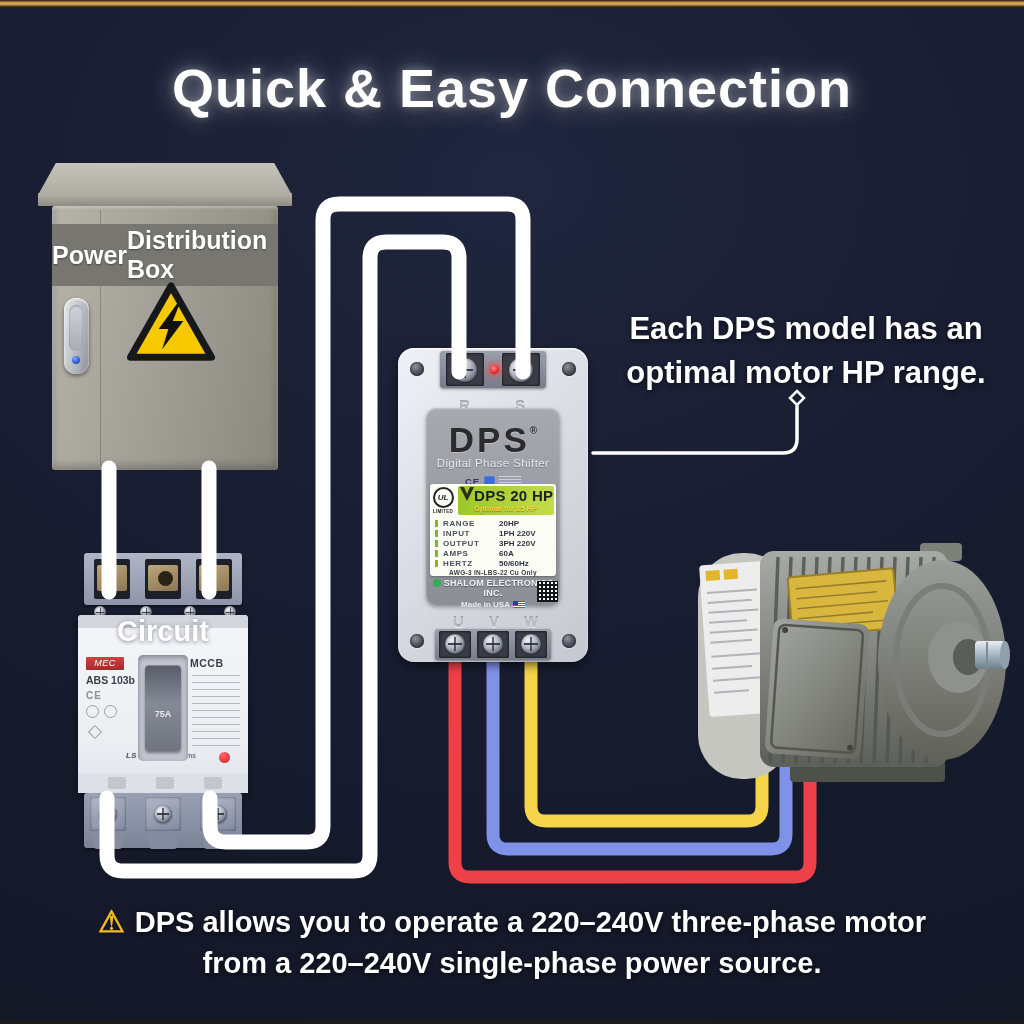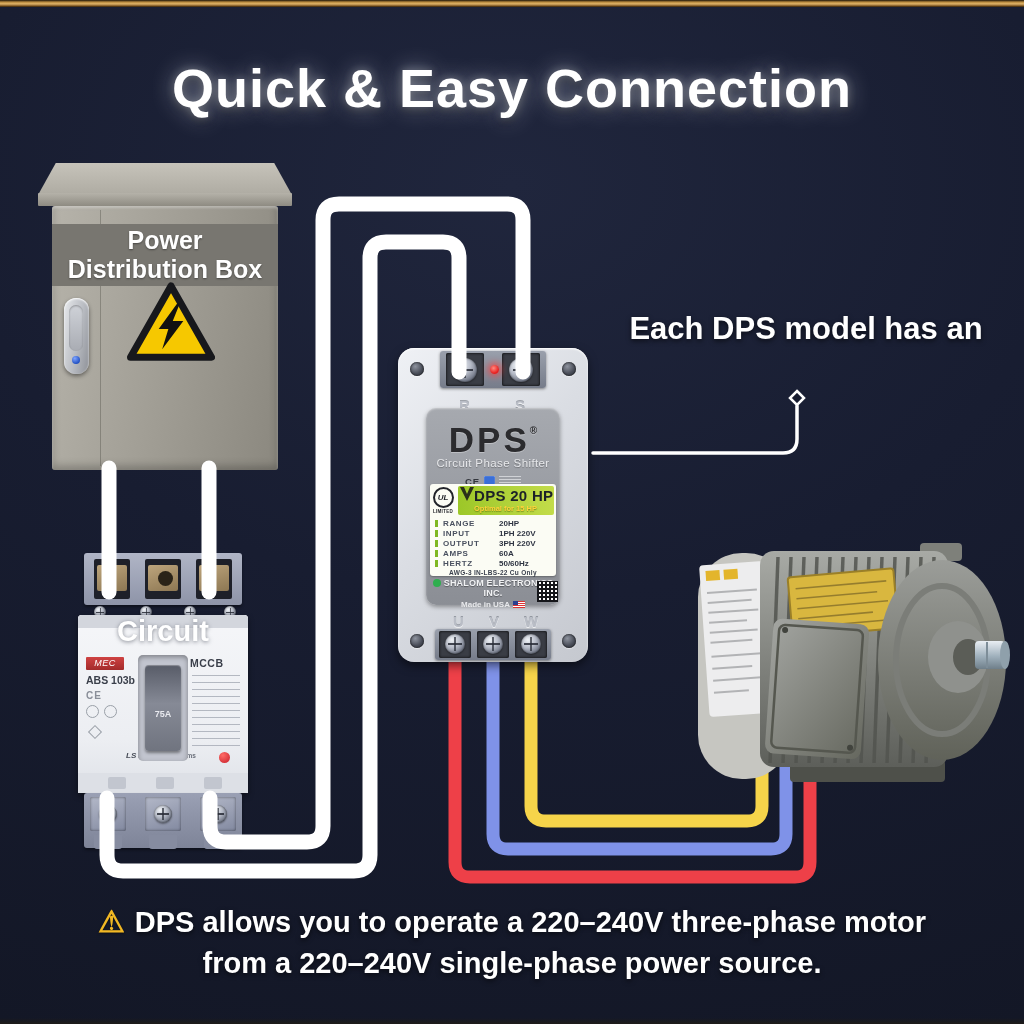--- a/index.html
+++ b/index.html
@@ -25,21 +25,21 @@
   .pdb-lid{position:absolute;left:38px;top:163px;width:254px;height:32px;
     clip-path:polygon(0 100%,7% 0,93% 0,100% 100%);
     background:linear-gradient(180deg,#c6c3ba,#aeaba2);}
   .pdb-lip{position:absolute;left:38px;top:193px;width:254px;height:13px;
     background:linear-gradient(180deg,#b5b2a9,#8e8b82);border-radius:1px;}
   .pdb-body{position:absolute;left:52px;top:206px;width:226px;height:264px;border-radius:3px;
     background:linear-gradient(100deg,#b6b3aa 0%,#a3a097 45%,#8b887f 100%);
     box-shadow:inset 0 2px 3px rgba(255,255,255,.35), inset 0 -4px 8px rgba(0,0,0,.25);}
   .pdb-seam{position:absolute;left:100px;top:210px;width:1px;height:256px;background:rgba(70,68,60,.35);}
   .pdb-band{position:absolute;left:52px;top:224px;width:226px;height:62px;background:#787670;
-    display:flex;flex-direction:column;align-items:center;justify-content:center;}
+    display:flex;align-items:center;justify-content:center;}
   .pdb-band span{color:#fff;font-weight:800;font-size:25px;line-height:29px;
     text-shadow:0 1px 2px rgba(0,0,0,.4);}
   .pdb-hazard{position:absolute;left:127px;top:281px;width:88px;height:82px;}
   .pdb-handle{position:absolute;left:64px;top:298px;width:25px;height:76px;border-radius:12px;
     background:linear-gradient(100deg,#e7e9ec,#b9bcc2 55%,#8d9097);
     box-shadow:inset 0 1px 2px #fff, 0 2px 4px rgba(0,0,0,.45);}
   .pdb-handle-inner{position:absolute;left:5px;top:7px;width:14px;height:46px;border-radius:8px;
     background:linear-gradient(180deg,#cfd2d8,#a9acb3);box-shadow:inset 0 1px 2px rgba(0,0,0,.3);}
   .pdb-handle-dot{position:absolute;left:8px;bottom:10px;width:8px;height:8px;border-radius:50%;
     background:radial-gradient(circle at 35% 30%,#7fa4ff,#2352c4 70%);}
@@ -278,21 +278,21 @@
       <div class="dps-tunit" style="left:62px">
           <div class="screw" style="left:7px;top:5px;width:24px;height:24px"></div>
         </div>
       <div class="led"></div>
     </div>
     <div class="dps-tlabel" style="left:61px">R</div>
     <div class="dps-tlabel" style="left:117px">S</div>
 
     <div class="dps-panel">
       <div class="dps-logo"><span>DPS</span><sup>®</sup></div>
-      <div class="dps-tagline">Circuit Phase Shifter</div>
+      <div class="dps-tagline">Digital Phase Shifter</div>
       <div class="dps-certs">
         <span class="dps-ce">CE</span><span class="dps-bluebadge"></span><span class="dps-tinylines"></span>
       </div>
       <div class="dps-card">
         <div class="ul-wrap">
           <div class="ul-circle">UL</div>
           <div class="ul-sub">LIMITED</div>
         </div>
         <div class="dps-banner">
           <svg width="14" height="15" viewBox="0 0 14 15">
@@ -442,20 +442,21 @@
     <path d="M210,798 V826 Q210,842 226,842 H307 Q323,842 323,826 V220 Q323,204 339,204 H507 Q523,204 523,220 V372" fill="none" stroke="#ffffff" stroke-width="15" stroke-linecap="round"></path>
     <path d="M107,798 V855 Q107,871 123,871 H354 Q370,871 370,855 V258 Q370,242 386,242 H443 Q459,242 459,258 V372" fill="none" stroke="#ffffff" stroke-width="15" stroke-linecap="round"></path>
     <g>
       <path d="M593,453 H783 Q797,453 797,439 V406" fill="none" stroke="#ffffff" stroke-width="3.5" stroke-linecap="round"></path>
       <path d="M797,391 l7,7 -7,7 -7,-7 Z" fill="#171c30" stroke="#ffffff" stroke-width="2.5"></path>
     </g>
   </svg>
 
   <div class="annotation">
     <div>Each DPS model has an</div>
+    <div>optimal motor HP range.</div>
   </div>
 
   <div class="caption">
     <div><span class="warn-glyph">⚠</span><span>DPS allows you to operate a 220–240V three-phase motor</span></div>
     <div>from a 220–240V single-phase power source.</div>
   </div>
 
   <div class="bottom-shade"></div>
 </div>
 

